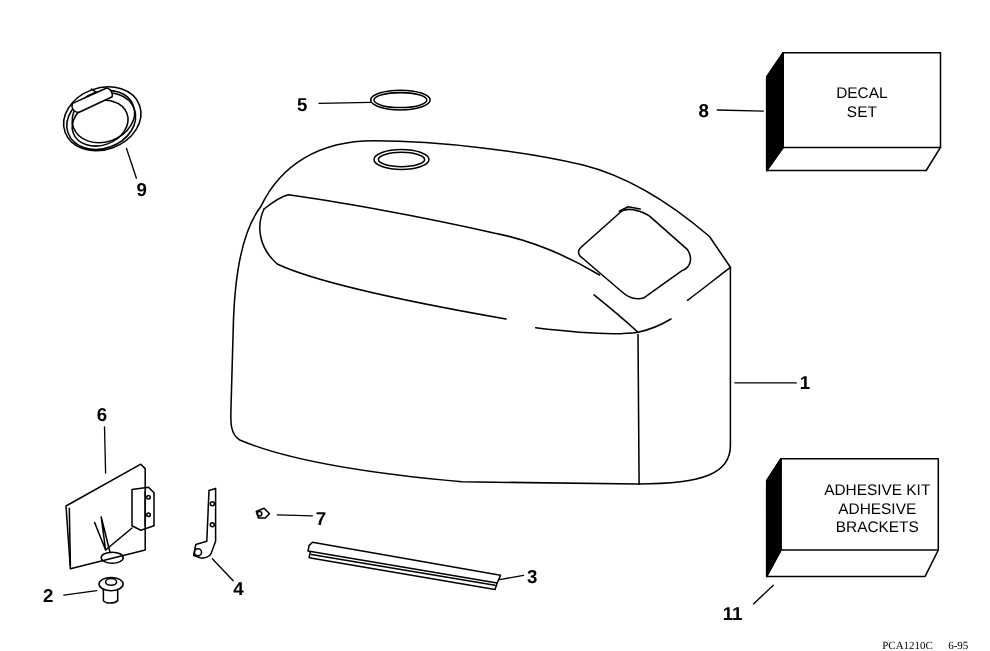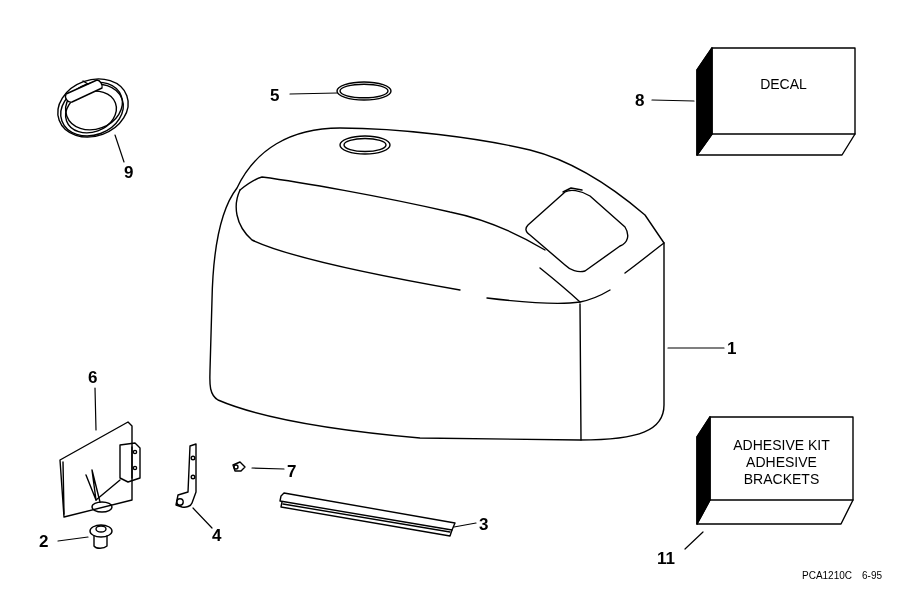--- a/index.html
+++ b/index.html
@@ -3,21 +3,21 @@
   <meta charset="utf-8">
   <style>
     html, body { margin: 0; padding: 0; background: #ffffff; }
     body { width: 900px; height: 592px; position: relative; overflow: hidden;
            font-family: "Liberation Sans", sans-serif; color: #000; }
     svg.drawing { position: absolute; left: 0; top: 0; width: 900px; height: 592px; }
     .callout { position: absolute; font-family: "Liberation Sans", sans-serif;
                font-weight: bold; font-size: 17px; line-height: 17px; color: #000; }
     .box-text { position: absolute; text-align: center; font-family: "Liberation Sans", sans-serif;
                 font-size: 14px; line-height: 17px; color: #000000; }
-    .footer { position: absolute; font-family: Liberation Sans, sans-serif; font-size: 10px; color: #000; }
+    .footer { position: absolute; font-family: Liberation Serif, serif; font-size: 10px; color: #000; margin-top: 12px; }
   </style>
 </head>
 <body>
 
 <svg class="drawing" viewBox="0 0 900 592" xmlns="http://www.w3.org/2000/svg">
   <g fill="none" stroke="#000" stroke-width="1.4" stroke-linejoin="round" stroke-linecap="round">
 
     <g>
       <path d="M237,188 C255,150 290,128 340,128 C400,128 480,138 530,150 C570,160 610,185 645,215 L664,243 L664,405 C664,430 640,440 580,440 L420,438 C330,430 260,418 218,400 C208,394 210,380 210,370 L212,300 C213,250 220,210 237,188 Z"></path>
       <path d="M240,190 C250,182 258,178 262,177 C300,182 380,196 450,212 C490,220 520,235 545,250"></path>
@@ -119,21 +119,22 @@
 <div class="callout" style="left:212px; top:527px;">4</div>
 <div class="callout" style="left:270px; top:87px;">5</div>
 <div class="callout" style="left:88px; top:369px;">6</div>
 <div class="callout" style="left:287px; top:463px;">7</div>
 <div class="callout" style="left:635px; top:92px;">8</div>
 <div class="callout" style="left:124px; top:164px;">9</div>
 <div class="callout" style="left:657px; top:550px;">11</div>
 
 <div class="box-text" style="left:712px; top:76px; width:143px;">
   <div>DECAL</div>
+  <div>SET</div>
 </div>
-<div class="box-text" style="left:710px; top:437px; width:143px;">
+<div class="box-text" style="left:710px; top:437px; width:143px;padding-left:16px;">
   <div>ADHESIVE KIT</div>
   <div>ADHESIVE</div>
   <div>BRACKETS</div>
 </div>
 
 <div class="footer" style="left:802px; top:570px;">PCA1210C</div>
 <div class="footer" style="left:862px; top:570px;">6-95</div>
 
 </body></html>

